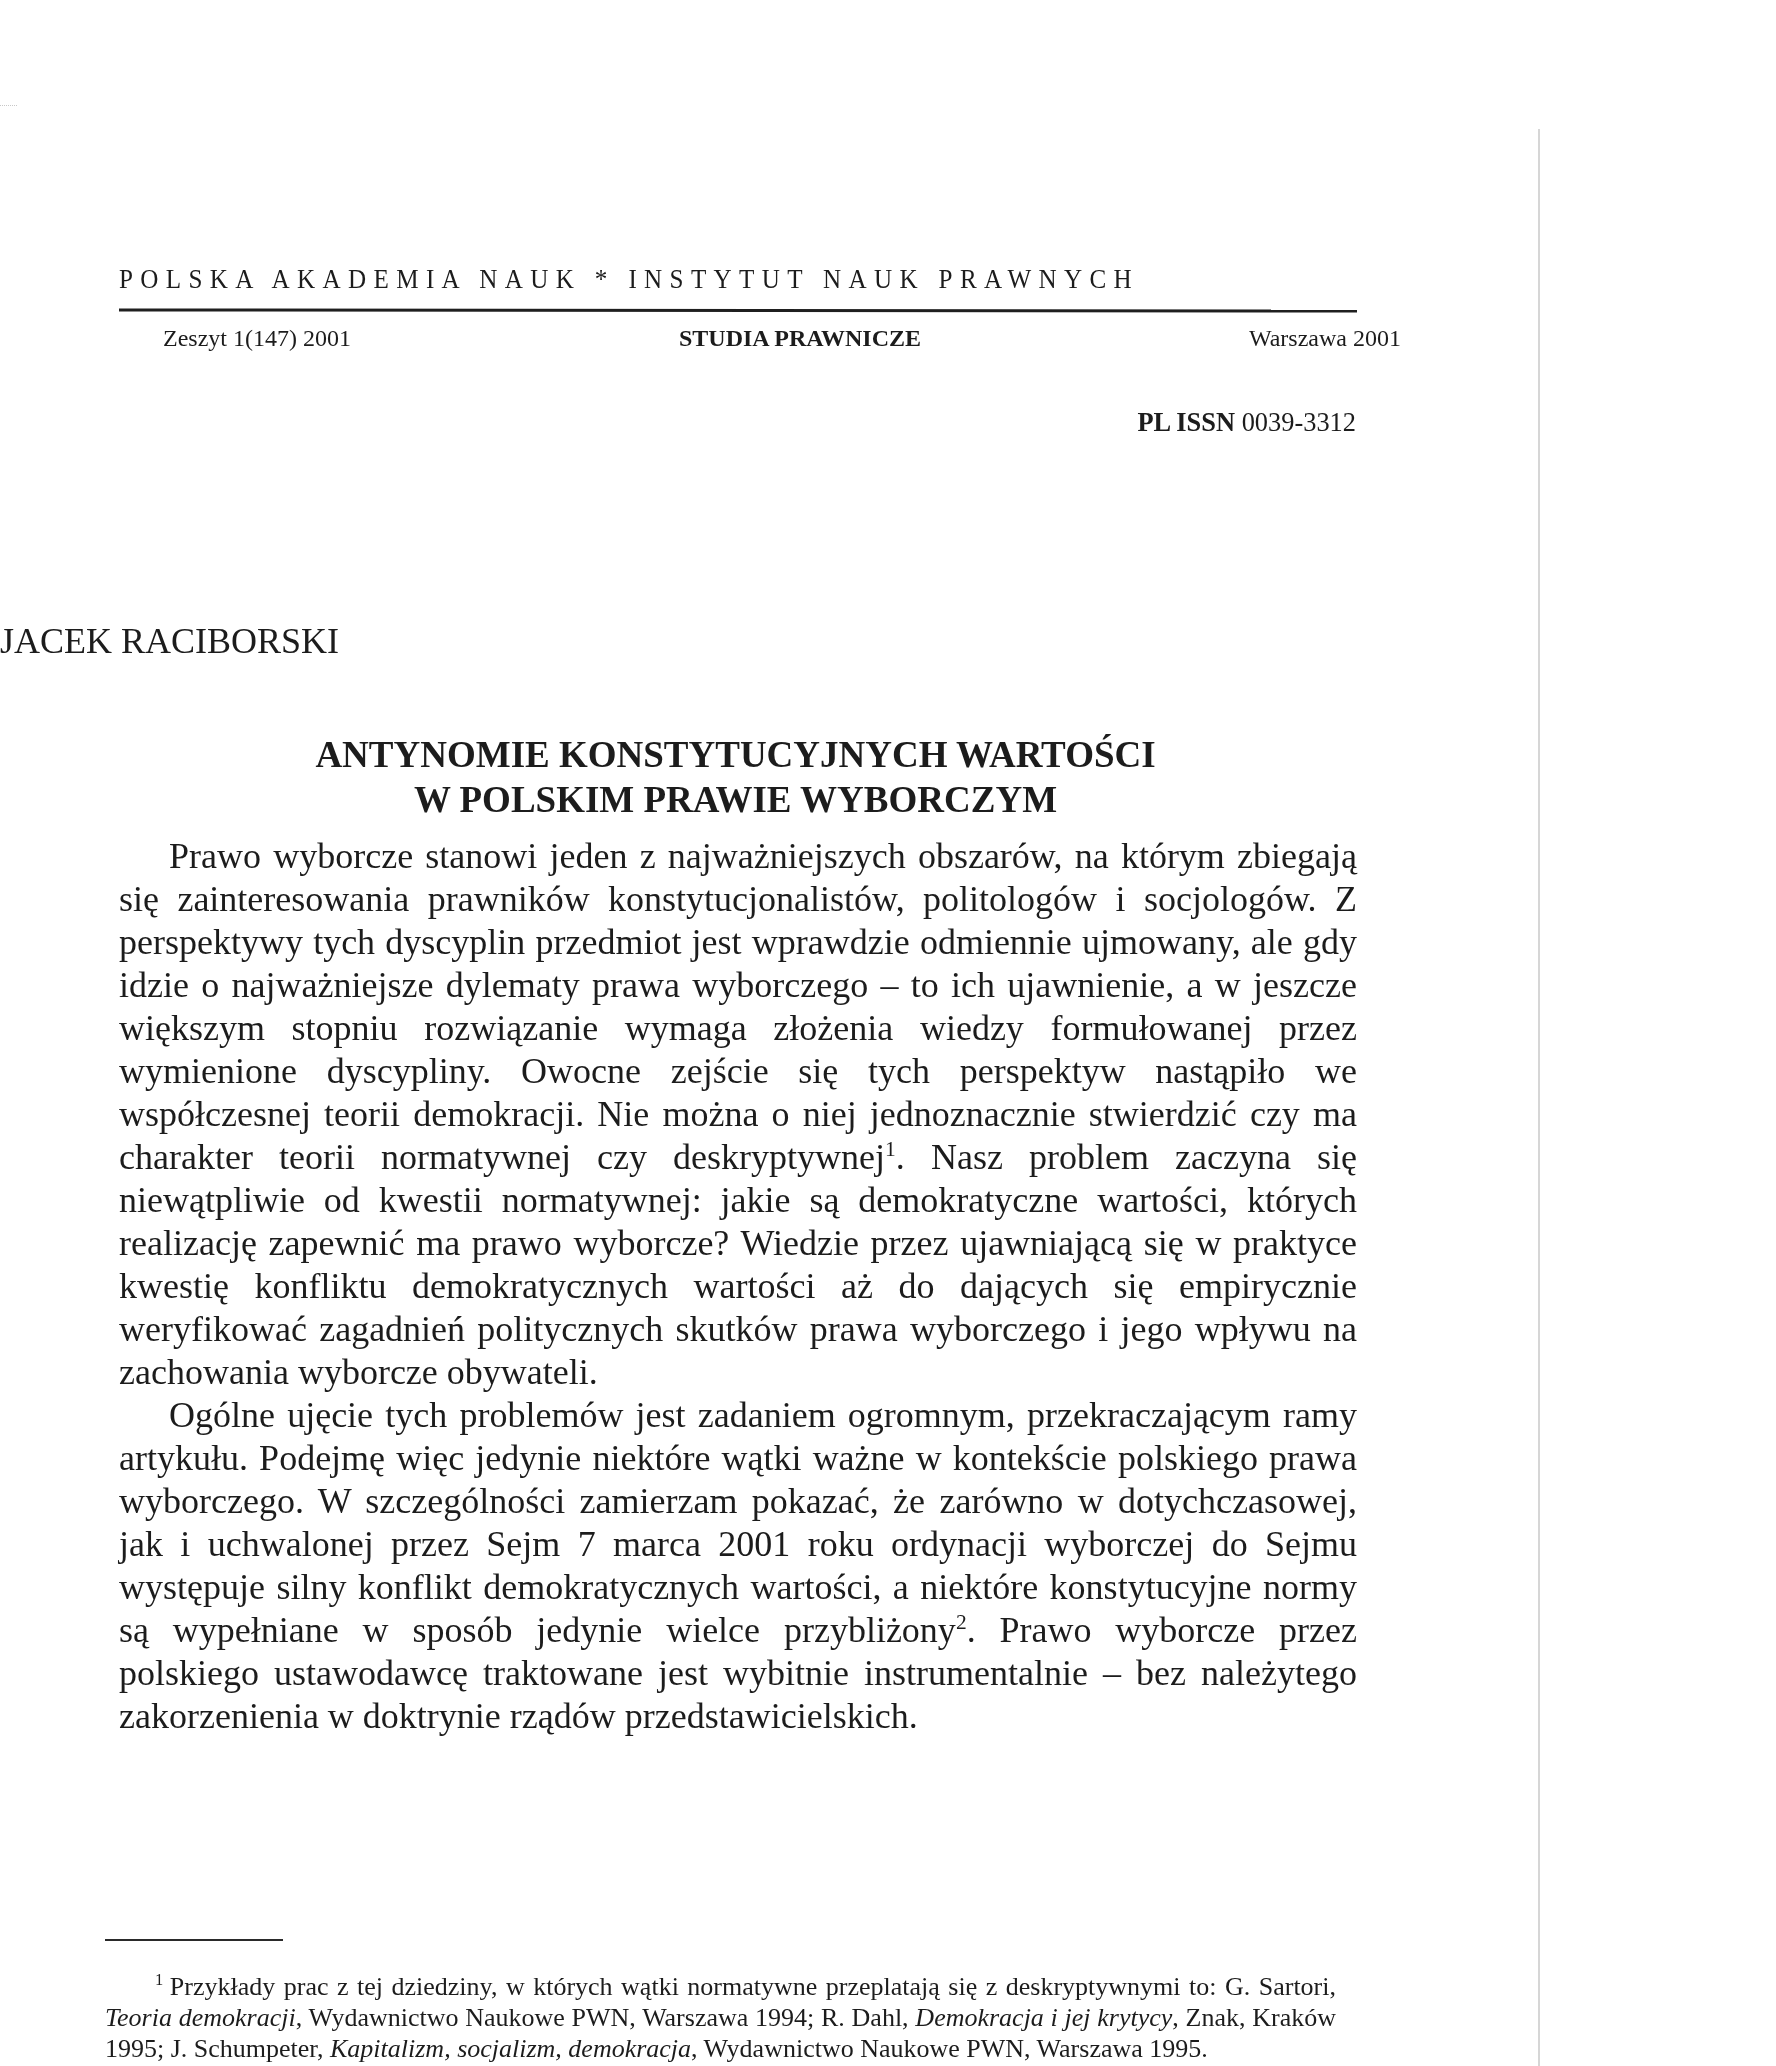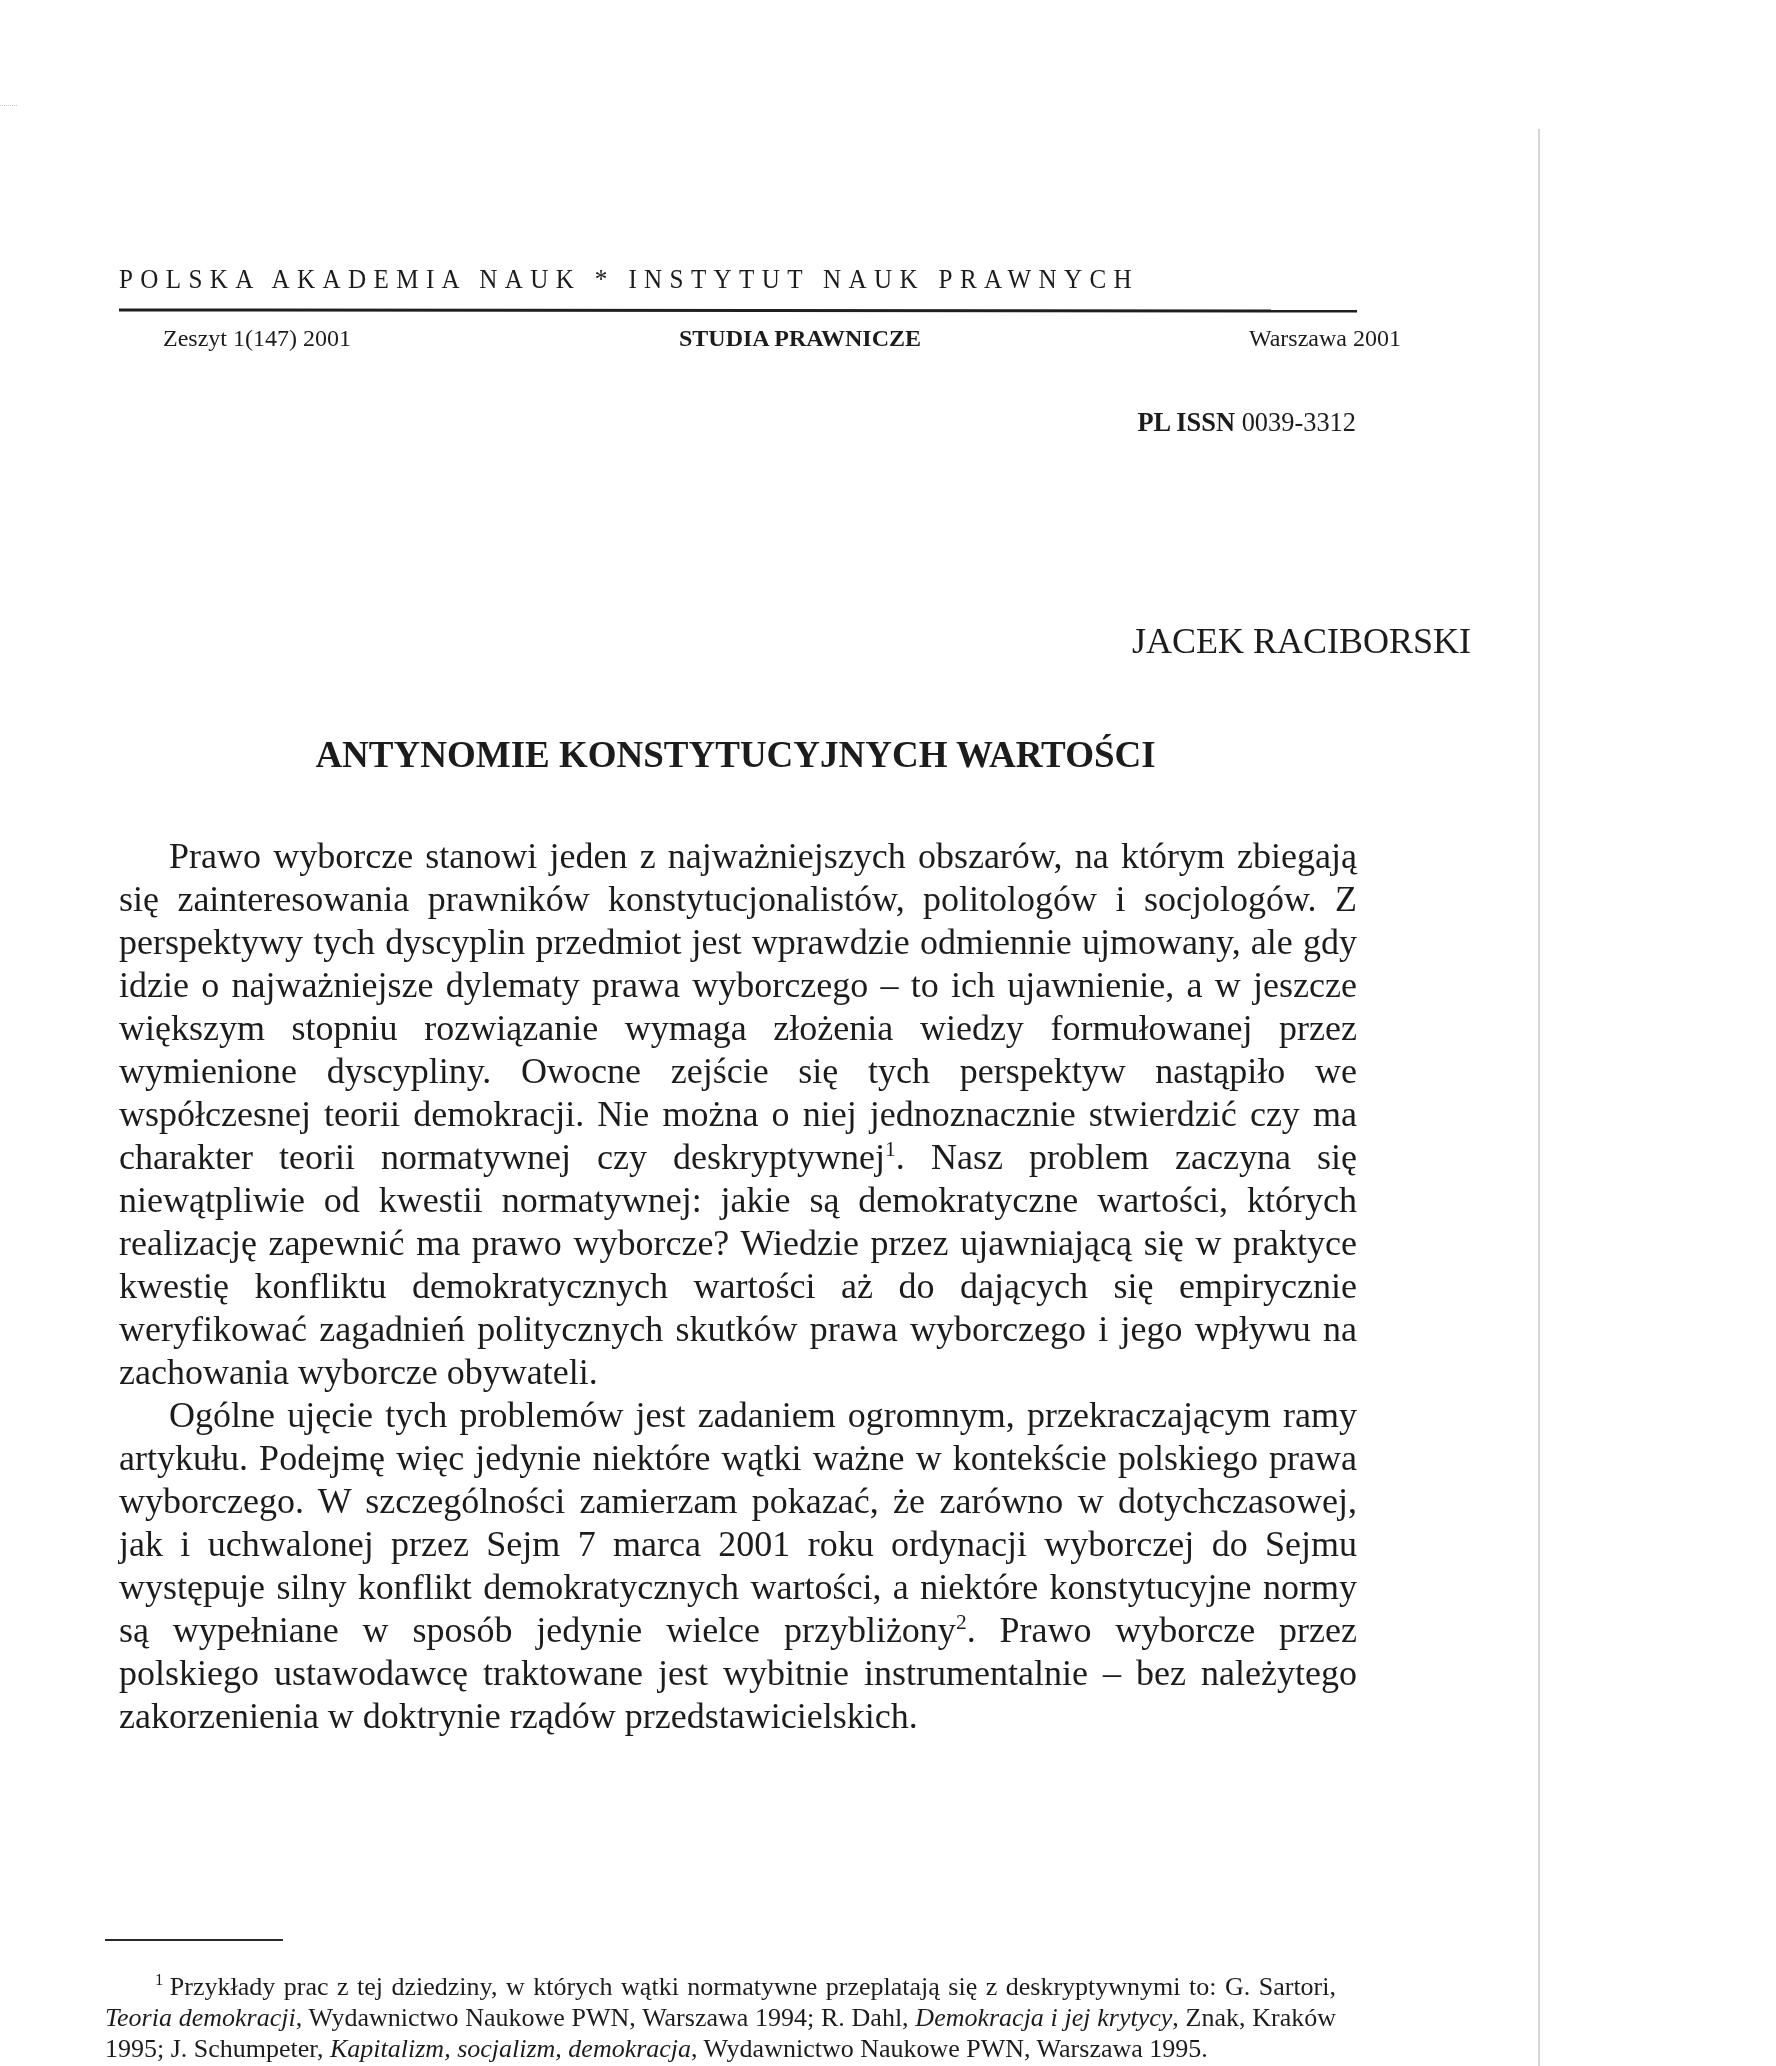--- a/index.html
+++ b/index.html
@@ -14,21 +14,21 @@
     .institution { top: 264px; font-size: 27px; letter-spacing: 7.9px; white-space: nowrap;
                    transform: scaleX(0.93); transform-origin: left top; }
     .rule { position: absolute; left: 119px; top: 309px; width: 1238px; height: 2.5px;
             background: #1f1f1f; transform: rotate(0.05deg); }
     .sub-row { top: 322px; height: 33px; display: flex; justify-content: space-between;
                align-items: center; font-size: 24px; margin-left: 44px; }
     .sub-row .journal { font-weight: bold; }
     .issn { position: absolute; top: 391px; right: 420px; font-size: 26.4px; margin-top: 16px; }
     .issn b { font-weight: bold; }
 
-    .author { position: absolute; left: 0; width: 1471px; top: 620px; text-align: right;
+    .author { position: absolute; left: 0; width: 1471px; top: 620px; text-align: left;
               font-size: 36px; }
     .title { position: absolute; left: 0; width: 1471px; top: 732px; text-align: center;
              font-size: 37px; font-weight: bold; line-height: 45px; }
 
     .body-text { position: absolute; left: 119px; width: 1238px; top: 835px;
                  font-size: 36px; line-height: 43px; text-align: justify; }
     .body-text p { margin: 0; text-indent: 50px; }
     .body-text sup { font-size: 21.5px; line-height: 0; }
 
     .fn-rule { position: absolute; left: 105px; top: 1939px; width: 178px; height: 2.1px;
@@ -53,20 +53,21 @@
   <span>Warszawa 2001</span>
 </div>
 <div class="issn">
   <b>PL ISSN</b>
   <span>0039-3312</span>
 </div>
 
 <div class="author">JACEK RACIBORSKI</div>
 <div class="title">
   <div>ANTYNOMIE KONSTYTUCYJNYCH WARTOŚCI</div>
+  <div>W POLSKIM PRAWIE WYBORCZYM</div>
 </div>
 
 <div class="body-text">
   <p><span>Prawo wyborcze stanowi jeden z najważniejszych obszarów, na którym zbiegają się zainteresowania prawników konstytucjonalistów, politologów i socjologów. Z perspektywy tych dyscyplin przedmiot jest wprawdzie odmiennie ujmowany, ale gdy idzie o najważniejsze dylematy prawa wyborczego – to ich ujawnienie, a w jeszcze większym stopniu rozwiązanie wymaga złożenia wiedzy formułowanej przez wymienione dyscypliny. Owocne zejście się tych perspektyw nastąpiło we współczesnej teorii demokracji. Nie można o niej jednoznacznie stwierdzić czy ma charakter teorii normatywnej czy deskryptywnej</span><sup>1</sup><span>. Nasz problem zaczyna się niewątpliwie od kwestii normatywnej: jakie są demokratyczne wartości, których realizację zapewnić ma prawo wyborcze? Wiedzie przez ujawniającą się w praktyce kwestię konfliktu demokratycznych wartości aż do dających się empirycznie weryfikować zagadnień politycznych skutków prawa wyborczego i jego wpływu na zachowania wyborcze obywateli.</span></p>
   <p><span>Ogólne ujęcie tych problemów jest zadaniem ogromnym, przekraczającym ramy artykułu. Podejmę więc jedynie niektóre wątki ważne w kontekście polskiego prawa wyborczego. W szczególności zamierzam pokazać, że zarówno w dotychczasowej, jak i uchwalonej przez Sejm 7 marca 2001 roku ordynacji wyborczej do Sejmu występuje silny konflikt demokratycznych wartości, a niektóre konstytucyjne normy są wypełniane w sposób jedynie wielce przybliżony</span><sup>2</sup><span>. Prawo wyborcze przez polskiego ustawodawcę traktowane jest wybitnie instrumentalnie – bez należytego zakorzenienia w doktrynie rządów przedstawicielskich.</span></p>
 </div>
 
 <div class="fn-rule"></div>
 <div class="footnotes">
   <p><sup>1</sup><span>Przykłady prac z tej dziedziny, w których wątki normatywne przeplatają się z deskryptywnymi to: G. Sartori, </span><i>Teoria demokracji</i><span>, Wydawnictwo Naukowe PWN, Warszawa 1994; R. Dahl, </span><i>Demokracja i jej krytycy</i><span>, Znak, Kraków 1995; J. Schumpeter, </span><i>Kapitalizm, socjalizm, demokracja</i><span>, Wydawnictwo Naukowe PWN, Warszawa 1995.</span></p>

